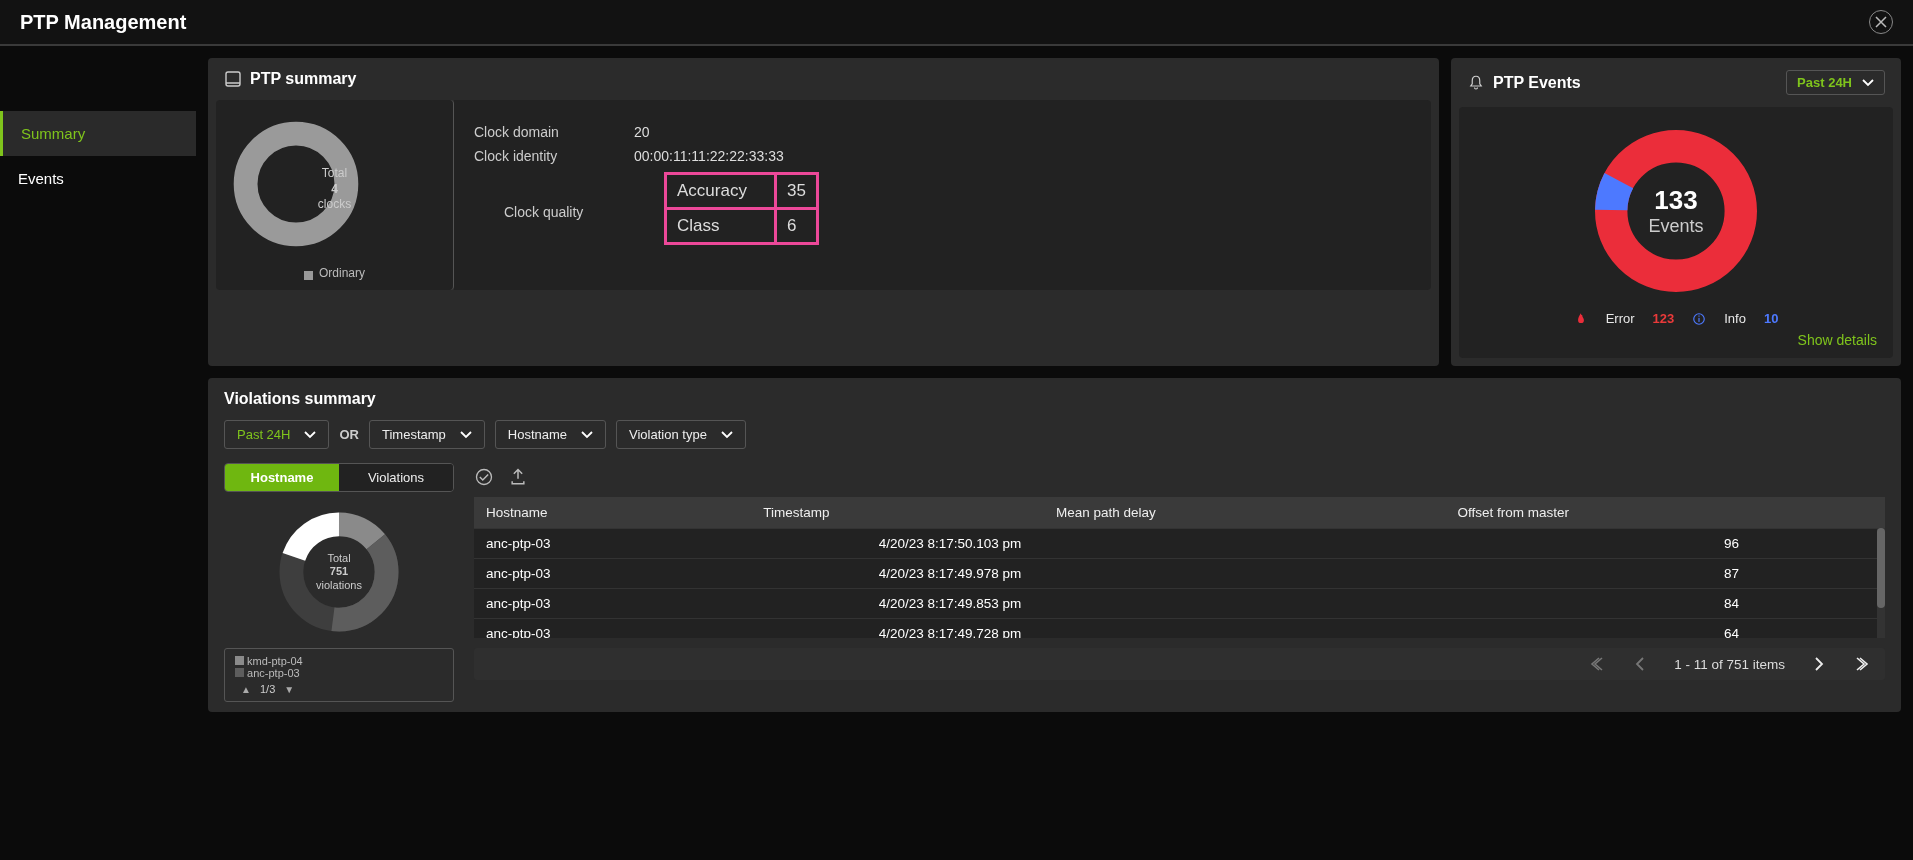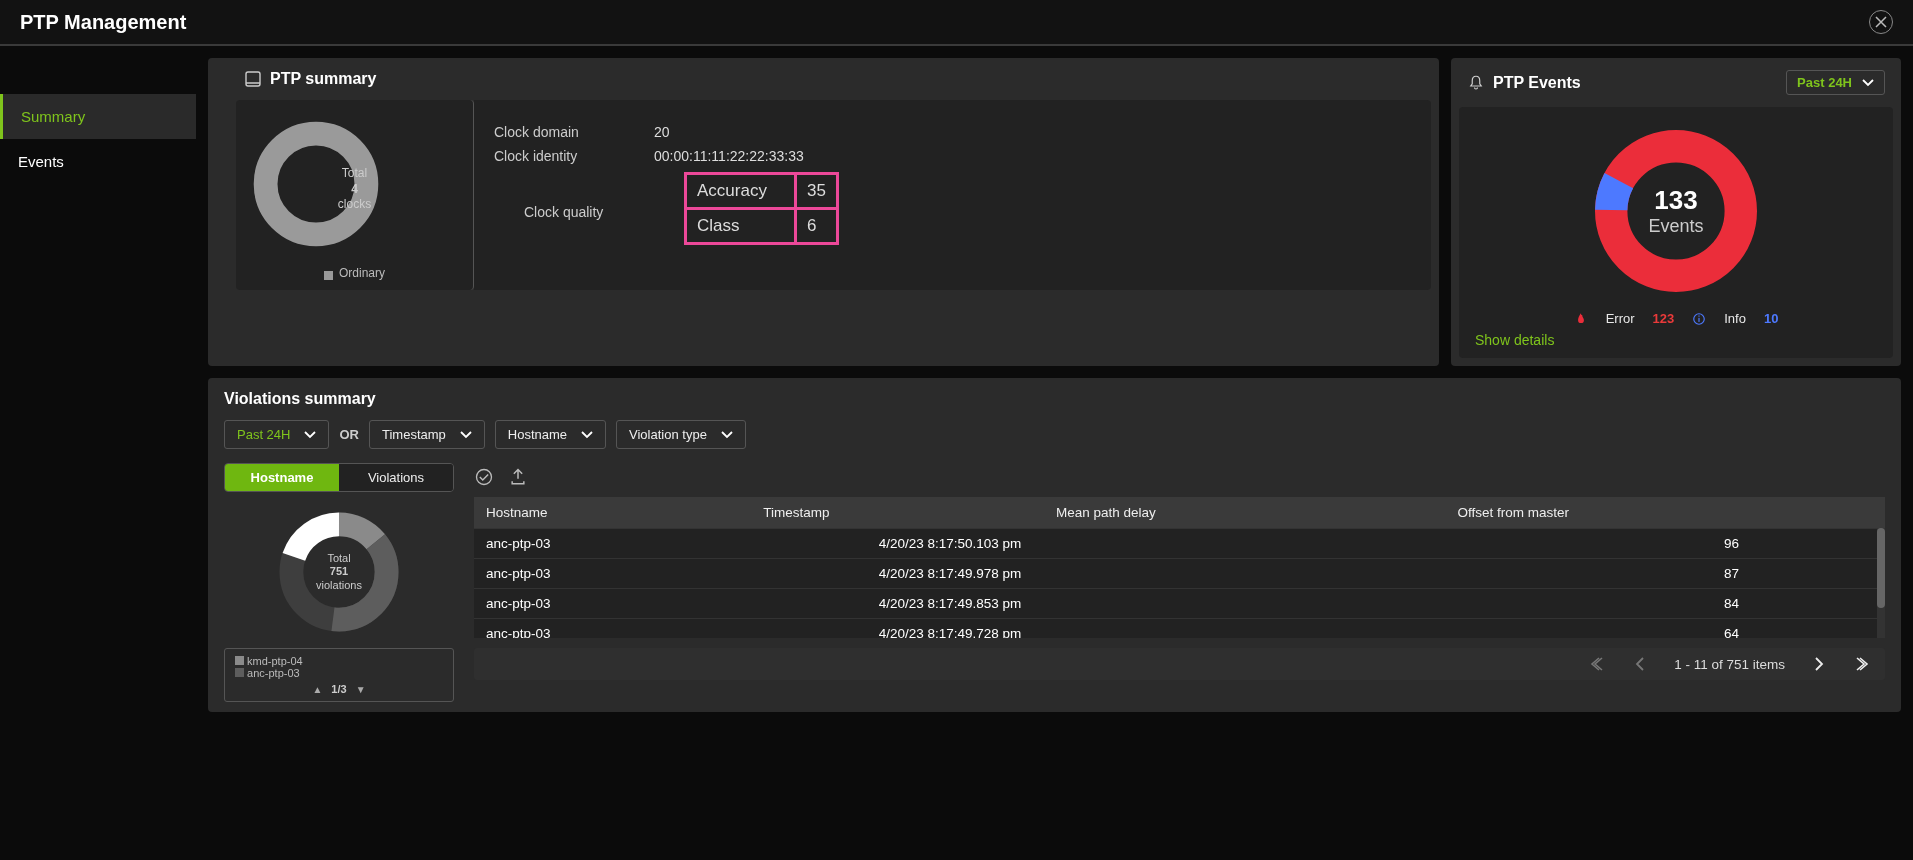--- a/index.html
+++ b/index.html
@@ -21,21 +21,21 @@
     background: #121212;
   }
   .header h1 { font-size: 20px; font-weight: 600; color:#fff;}
   .close-btn {
     width: 24px; height: 24px; border: 1px solid #888; border-radius: 50%;
     display:flex;align-items:center;justify-content:center;color:#bbb;cursor:pointer;
   }
   .layout { display: flex; height: calc(100% - 48px); }
   .sidebar {
     width: 196px; background:#0b0b0b; flex-shrink:0;
-    padding-top: 48px;
+    padding-top: 65px;
   }
   .side-item {
     padding: 14px 18px; font-size: 15px; cursor:pointer; color:#fff;
   }
   .side-item.active {
     color: #7fc41c; background:#2a2a2a; border-left: 3px solid #7fc41c;
   }
   .content {
     flex:1; padding: 12px; overflow-y:auto; overflow-x:hidden;
   }
@@ -68,37 +68,37 @@
   .events-panel { width:450px;}
   .range-dd {
     border:1px solid #555; border-radius:3px; padding:4px 10px; display:flex; gap:10px; align-items:center;
     color:#7fc41c; font-size:13px; cursor:pointer;
   }
   .chev { color:#fff;}
   .events-donut-wrap{ background:#222; margin:0 8px 8px 8px; border-radius:4px; padding:14px 16px 10px 16px; text-align:center;}
   .ev-legend{ display:flex; gap:18px; justify-content:center; font-size:13px; margin-top:10px; align-items:center;}
   .ev-legend .err{color:#ea3a3a;}
   .ev-legend .inf{color:#4d79ff;}
-  .show-details{ color:#7fc41c; text-align:left; font-size:14px; margin-top:6px; cursor:pointer;}
+  .show-details{ color:#7fc41c; text-align:right; font-size:14px; margin-top:6px; cursor:pointer;}
   
   .violations { margin-top:12px; padding-bottom:4px;}
   .violations .panel-head{ font-weight:600;}
   .filters { display:flex; gap:10px; align-items:center; padding:0 16px 8px 16px; font-size:13px;}
   .dd {
     border:1px solid #555; border-radius:3px; padding:6px 12px; display:flex; gap:14px; align-items:center; cursor:pointer;color:#eee;
   }
   .dd.green { color:#7fc41c;}
   .or { color:#ccc; font-weight:600;}
   .vio-body { display:flex; gap:20px; padding: 6px 16px;}
   .vio-left { width:230px;}
   .seg { display:flex; border:1px solid #555; border-radius:4px; overflow:hidden; margin-bottom:10px;}
   .seg button { flex:1; padding:6px 8px; background:#222; color:#eee; border:none; font-size:13px; cursor:pointer;}
   .seg button.active { background:#6fb710; color:#fff; font-weight:600;}
   .vio-legend { border:1px solid #555; border-radius:3px; padding:6px 10px; font-size:11px; color:#bbb; margin-top:6px;}
-  .vio-legend .pager{ text-align:center; margin-top:4px; color:#ccc;font-weight:bold;}
+  .vio-legend .pager{ margin-top:4px; color:#ccc;}
   .tri{font-size:10px; color:#aaa; padding:0 6px;}
   .vio-right { flex:1; display:flex; flex-direction:column;}
   .tbl-tools { display:flex; gap:14px; padding:4px 0 10px 0; color:#bbb;}
   .icon-btn{cursor:pointer;}
   table.vio { width:100%; border-collapse:collapse; background:#222; font-size:13.5px;}
   table.vio thead th { background:#3a3a3a; text-align:left; padding:8px 12px; font-weight:500; color:#eee;}
   table.vio tbody td { padding:7px 12px; border-top:1px solid #333; color:#fff;}
   .table-scroll{ max-height:110px; overflow:hidden; position:relative;}
   .scroll-ind{ position:absolute; right:0; top:0; bottom:0; width:8px; background:#333;}
   .scroll-thumb{ position:absolute; right:0; top:0; width:8px; height:80px; background:#666; border-radius:4px;}
@@ -124,21 +124,21 @@
 
 <div class="layout">
   <div class="sidebar">
     <div class="side-item active">Summary</div>
     <div class="side-item">Events</div>
   </div>
 
   <div class="content">
     <div class="row">
 
-      <div class="panel" style="flex:1;padding-left:20px;">
+      <div class="panel" style="flex:1;">
         <div class="panel-head">
           <span>
             <svg width="18" height="18" viewBox="0 0 18 18">
                 <rect x="2" y="2" width="14" height="14" rx="2" fill="none" stroke="#ccc" stroke-width="1.4"></rect>
                 <line x1="2" y1="13" x2="16" y2="13" stroke="#ccc" stroke-width="1.4"></line>
               </svg>
           </span>
           <span>PTP summary</span>
         </div>
         <div class="summary-body">

